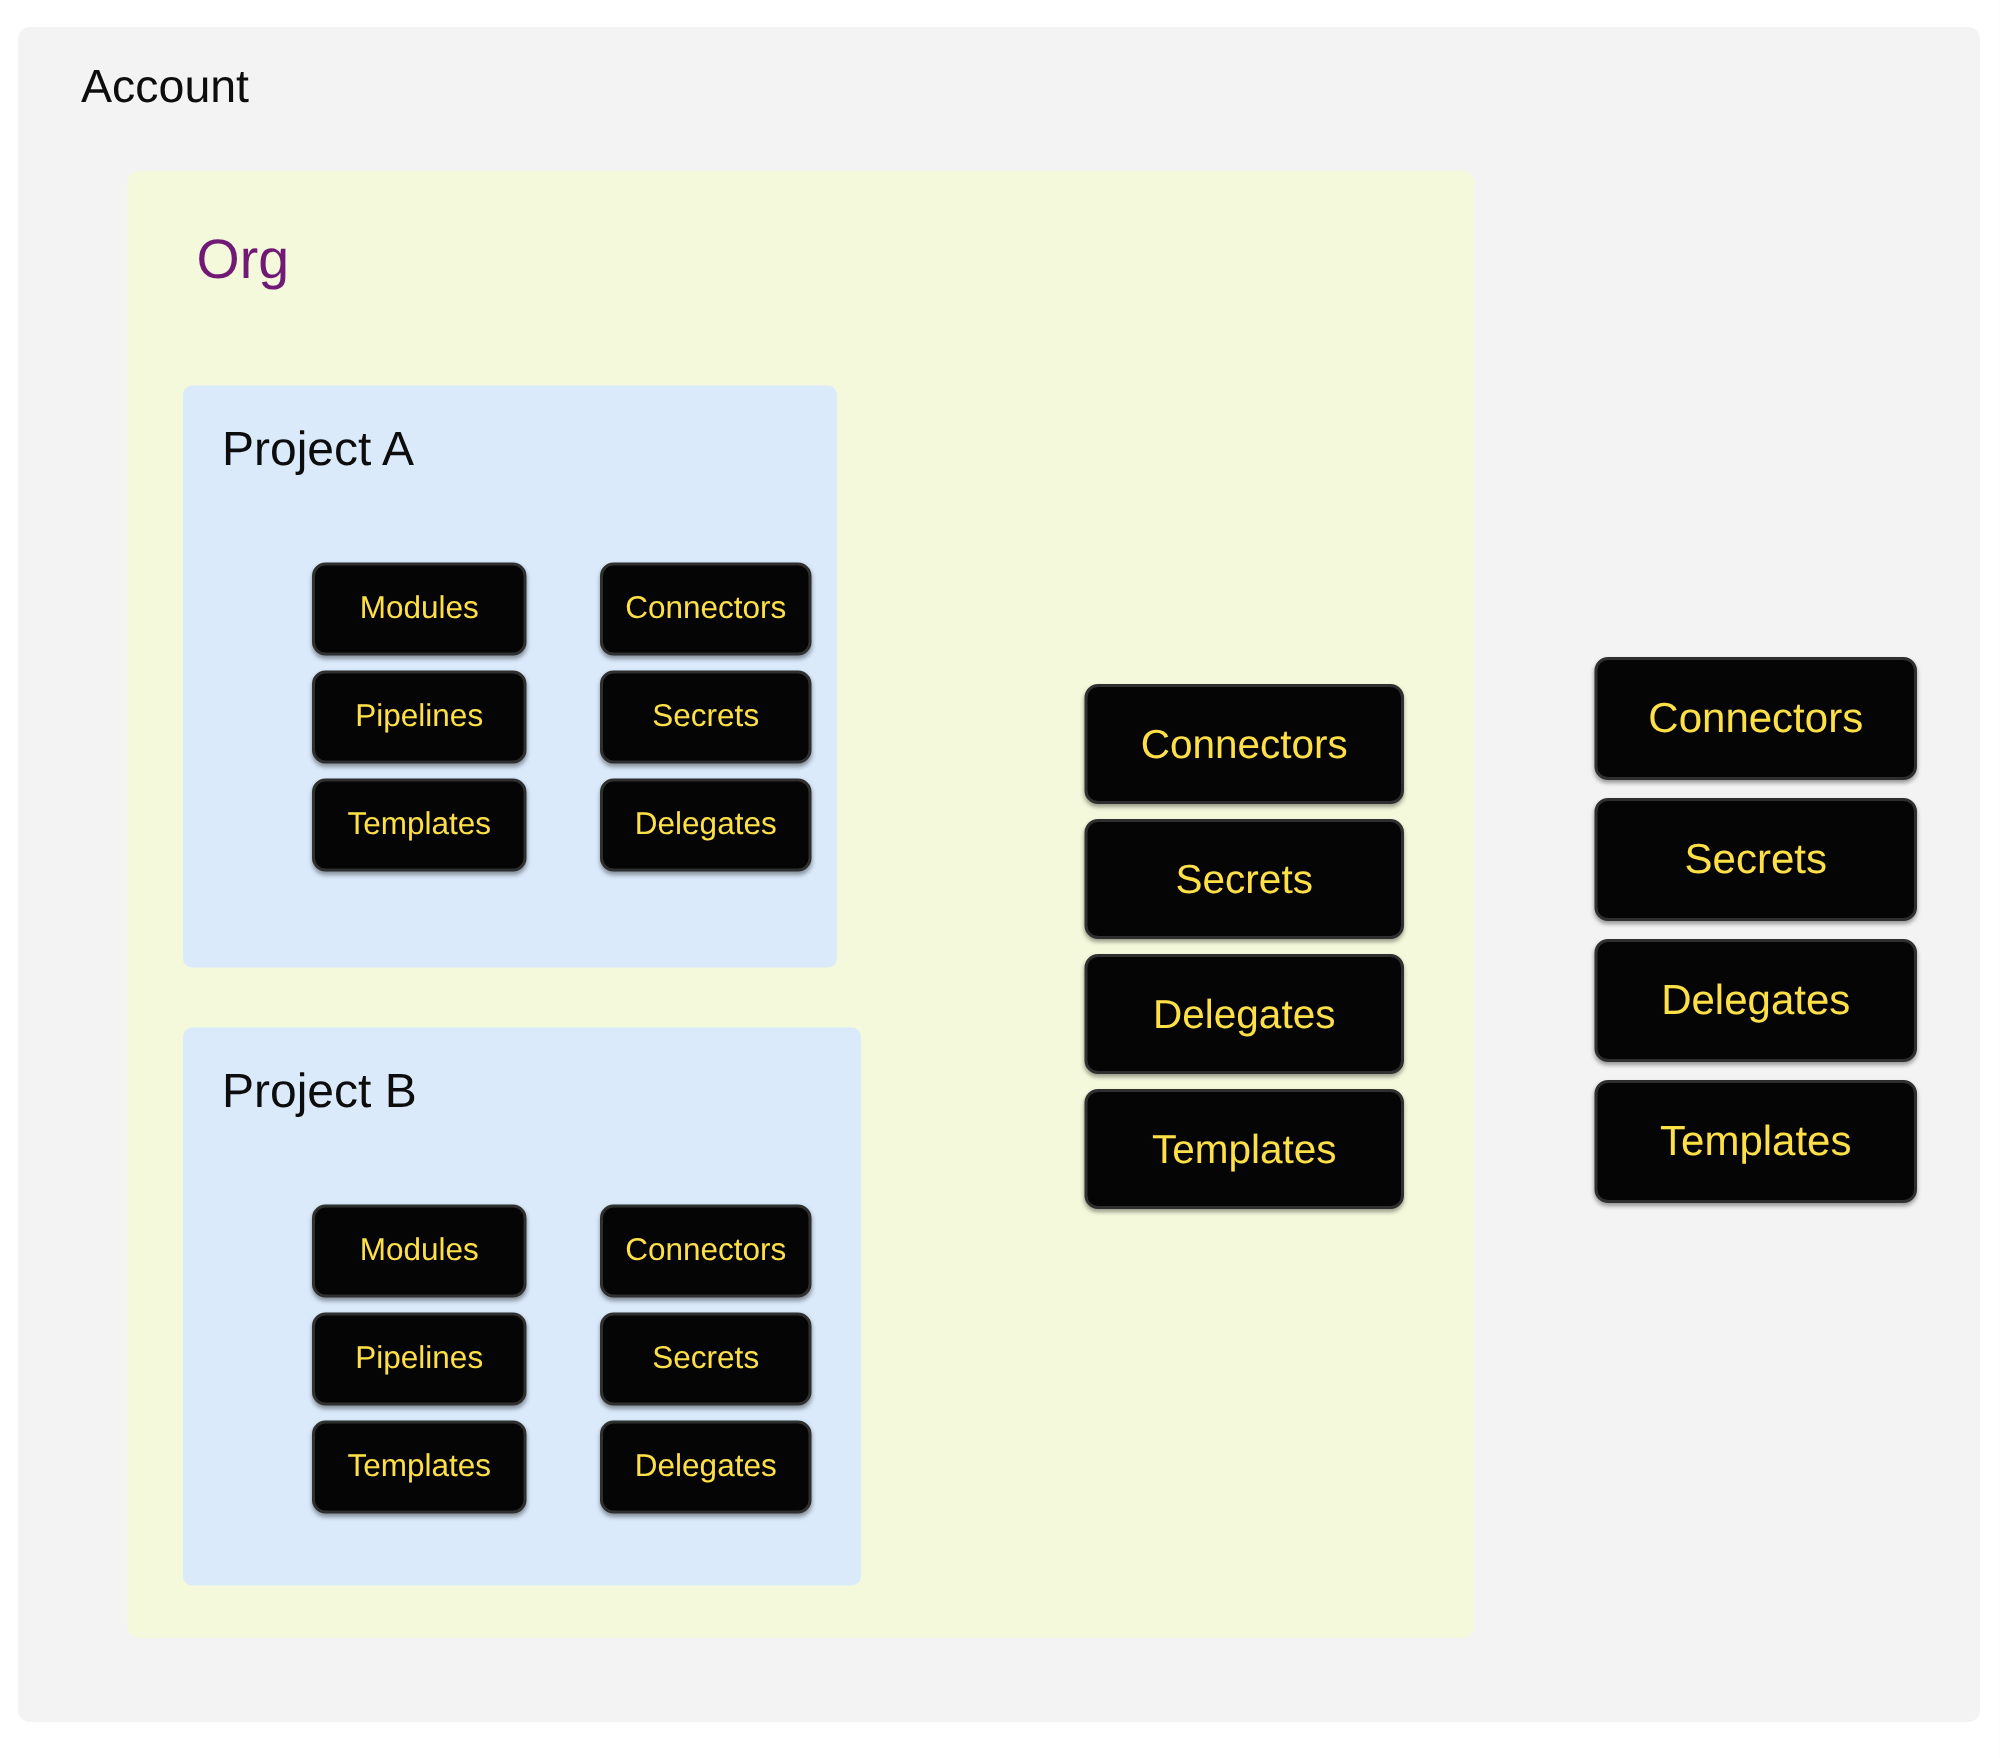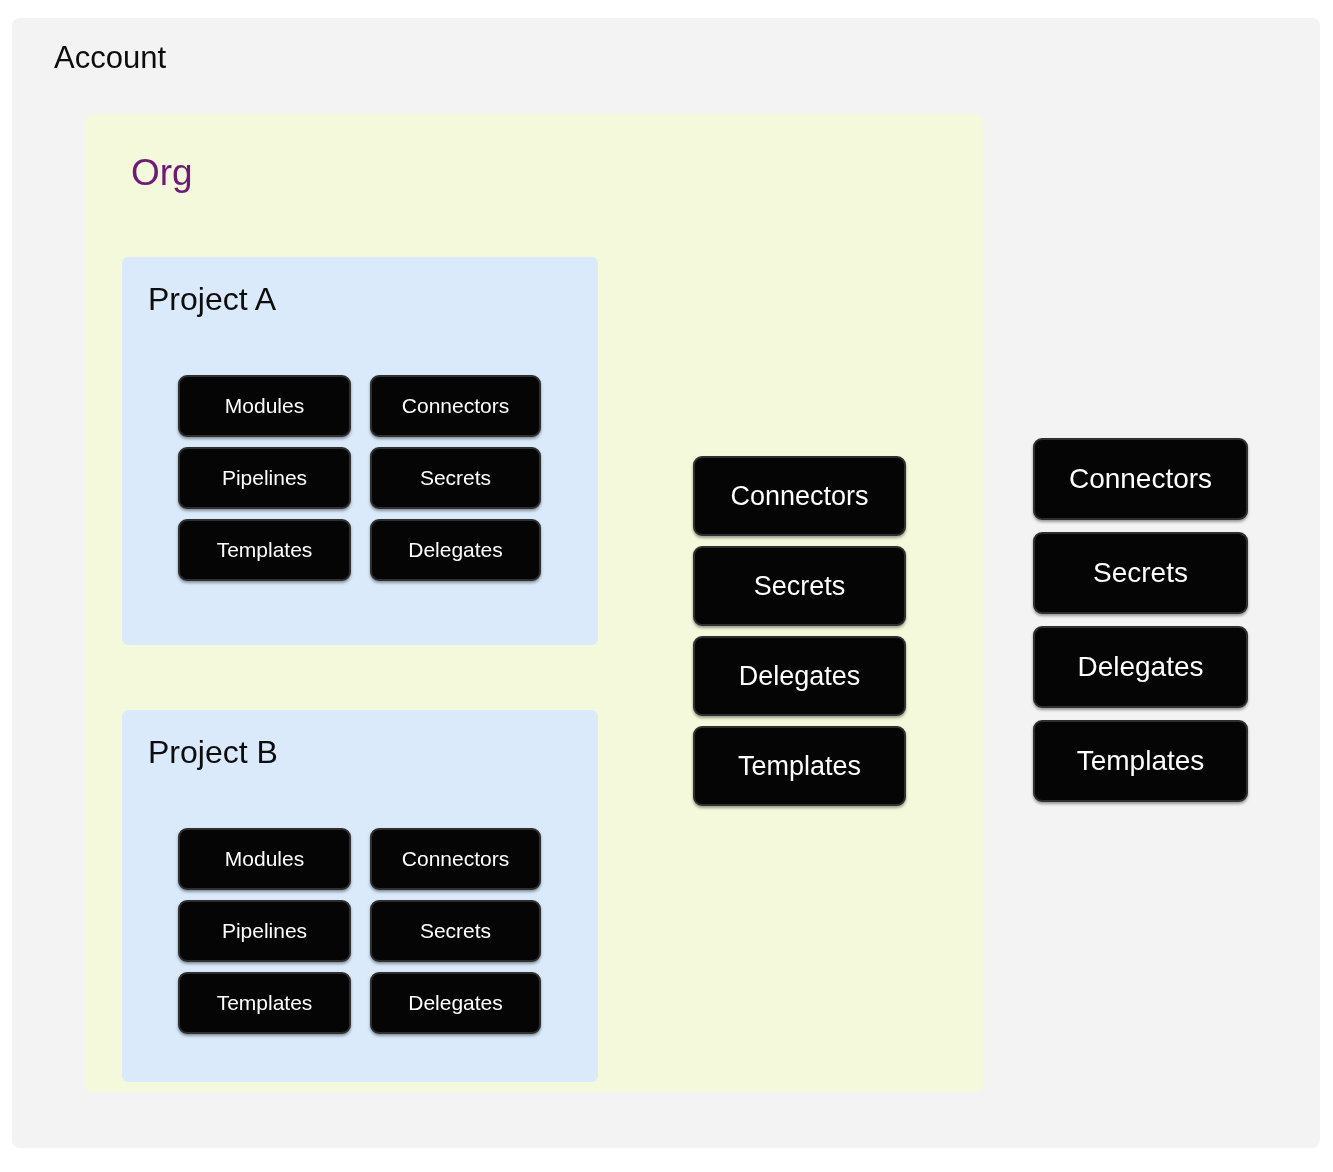--- a/index.html
+++ b/index.html
@@ -54,26 +54,26 @@
     font-size: 37px;
     line-height: 1;
     color: #701a75;
     white-space: nowrap;
   }
 
   
   .project-scope {
     position: absolute;
     left: 37px;
-    width: 476px;
+    width: 436px;
     background: #daeafb;
     border-radius: 6px;
   }
   #project-a-scope { top: 143px;  height: 388px; }
-  #project-b-scope { top: 596px;  height: 372px; }
+  #project-b-scope { top: 571px;  height: 372px; padding-left: 16px; }
 
   .project-title {
     position: absolute;
     left: 26px;
     top: 26px;
     font-size: 32px;
     line-height: 1;
     color: #0d0d0d;
     white-space: nowrap;
   }
@@ -85,30 +85,31 @@
     top: 118px;
     display: grid;
     grid-template-columns: 173px 171px;
     column-gap: 19px;
     row-gap: 10px;
   }
 
   
   .node {
     background: #050505;
-    color: #ffffff;
+    color: #fde047;
     border-radius: 9px;
     border: 2px solid #2f2f2f;
     box-shadow: 0 2px 3px rgba(0,0,0,0.38);
     display: flex;
     align-items: center;
     justify-content: center;
     box-sizing: border-box;
     text-align: center;
     user-select: none;
+    margin-left: 30px;
   }
   .project-grid .node {
     height: 62px;
     font-size: 21px;
   }
 
   
   #org-column {
     position: absolute;
     left: 608px;

